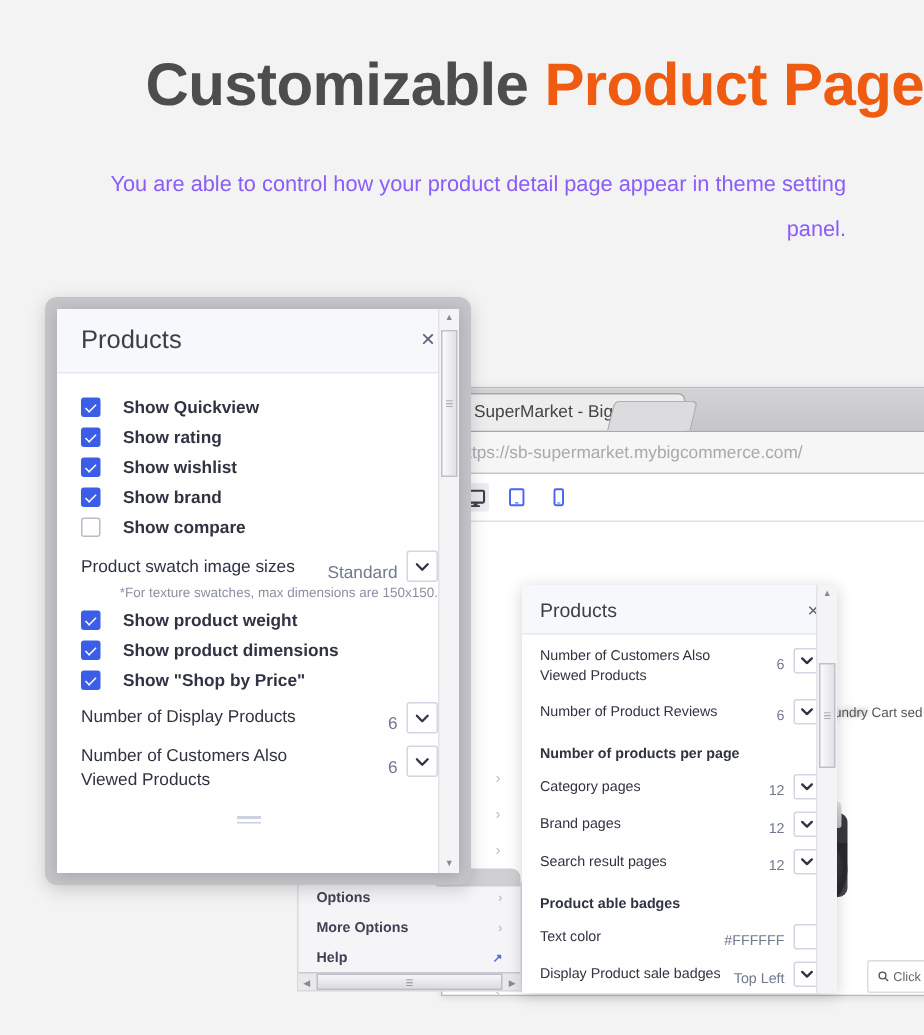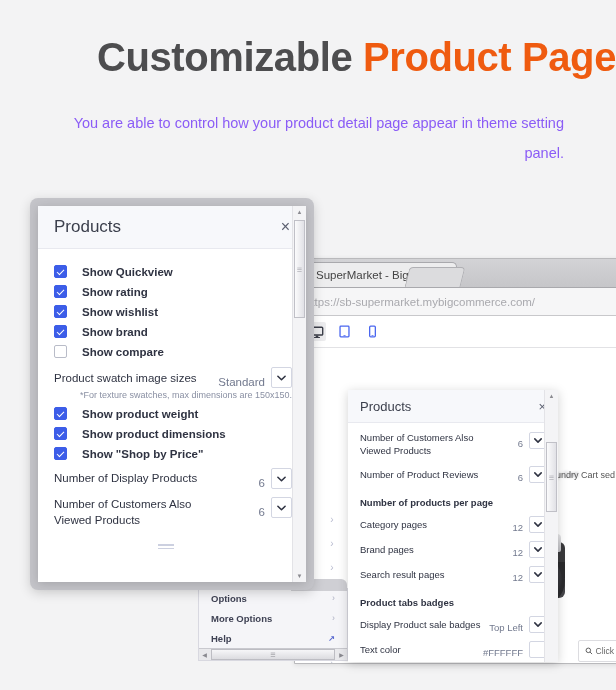--- a/index.html
+++ b/index.html
@@ -724,42 +724,42 @@
         <span class="row-right">
           <span class="sel-val">12</span>
           <span class="sel-box">
             <svg width="8" height="5" viewBox="0 0 10 6">
                 <path d="M1 1 L5 5 L9 1" fill="none" stroke="#2f3342" stroke-width="1.9" stroke-linecap="round" stroke-linejoin="round"></path>
               </svg>
           </span>
         </span>
       </div>
 
-      <div class="sec-head">Product tabs badges</div>
+      <div class="sec-head">Product able badges</div>
+
+      <div class="row">
+        <span class="row-label">Text color</span>
+        <span class="row-right">
+          <span class="sel-val">#FFFFFF</span>
+          <span class="swatch-box"></span>
+        </span>
+      </div>
 
       <div class="row">
         <span class="row-label">Display Product sale badges</span>
         <span class="row-right">
           <span class="sel-val">Top Left</span>
           <span class="sel-box">
             <svg width="8" height="5" viewBox="0 0 10 6">
                 <path d="M1 1 L5 5 L9 1" fill="none" stroke="#2f3342" stroke-width="1.9" stroke-linecap="round" stroke-linejoin="round"></path>
               </svg>
           </span>
         </span>
       </div>
 
-      <div class="row">
-        <span class="row-label">Text color</span>
-        <span class="row-right">
-          <span class="sel-val">#FFFFFF</span>
-          <span class="swatch-box"></span>
-        </span>
-      </div>
-
     </div>
 
     <div class="vscroll">
       <div class="vbtn">▲</div>
       <div class="vthumb" style="top:52px; height:68px;">☰</div>
     </div>
   </div>
 
 </div>
 

